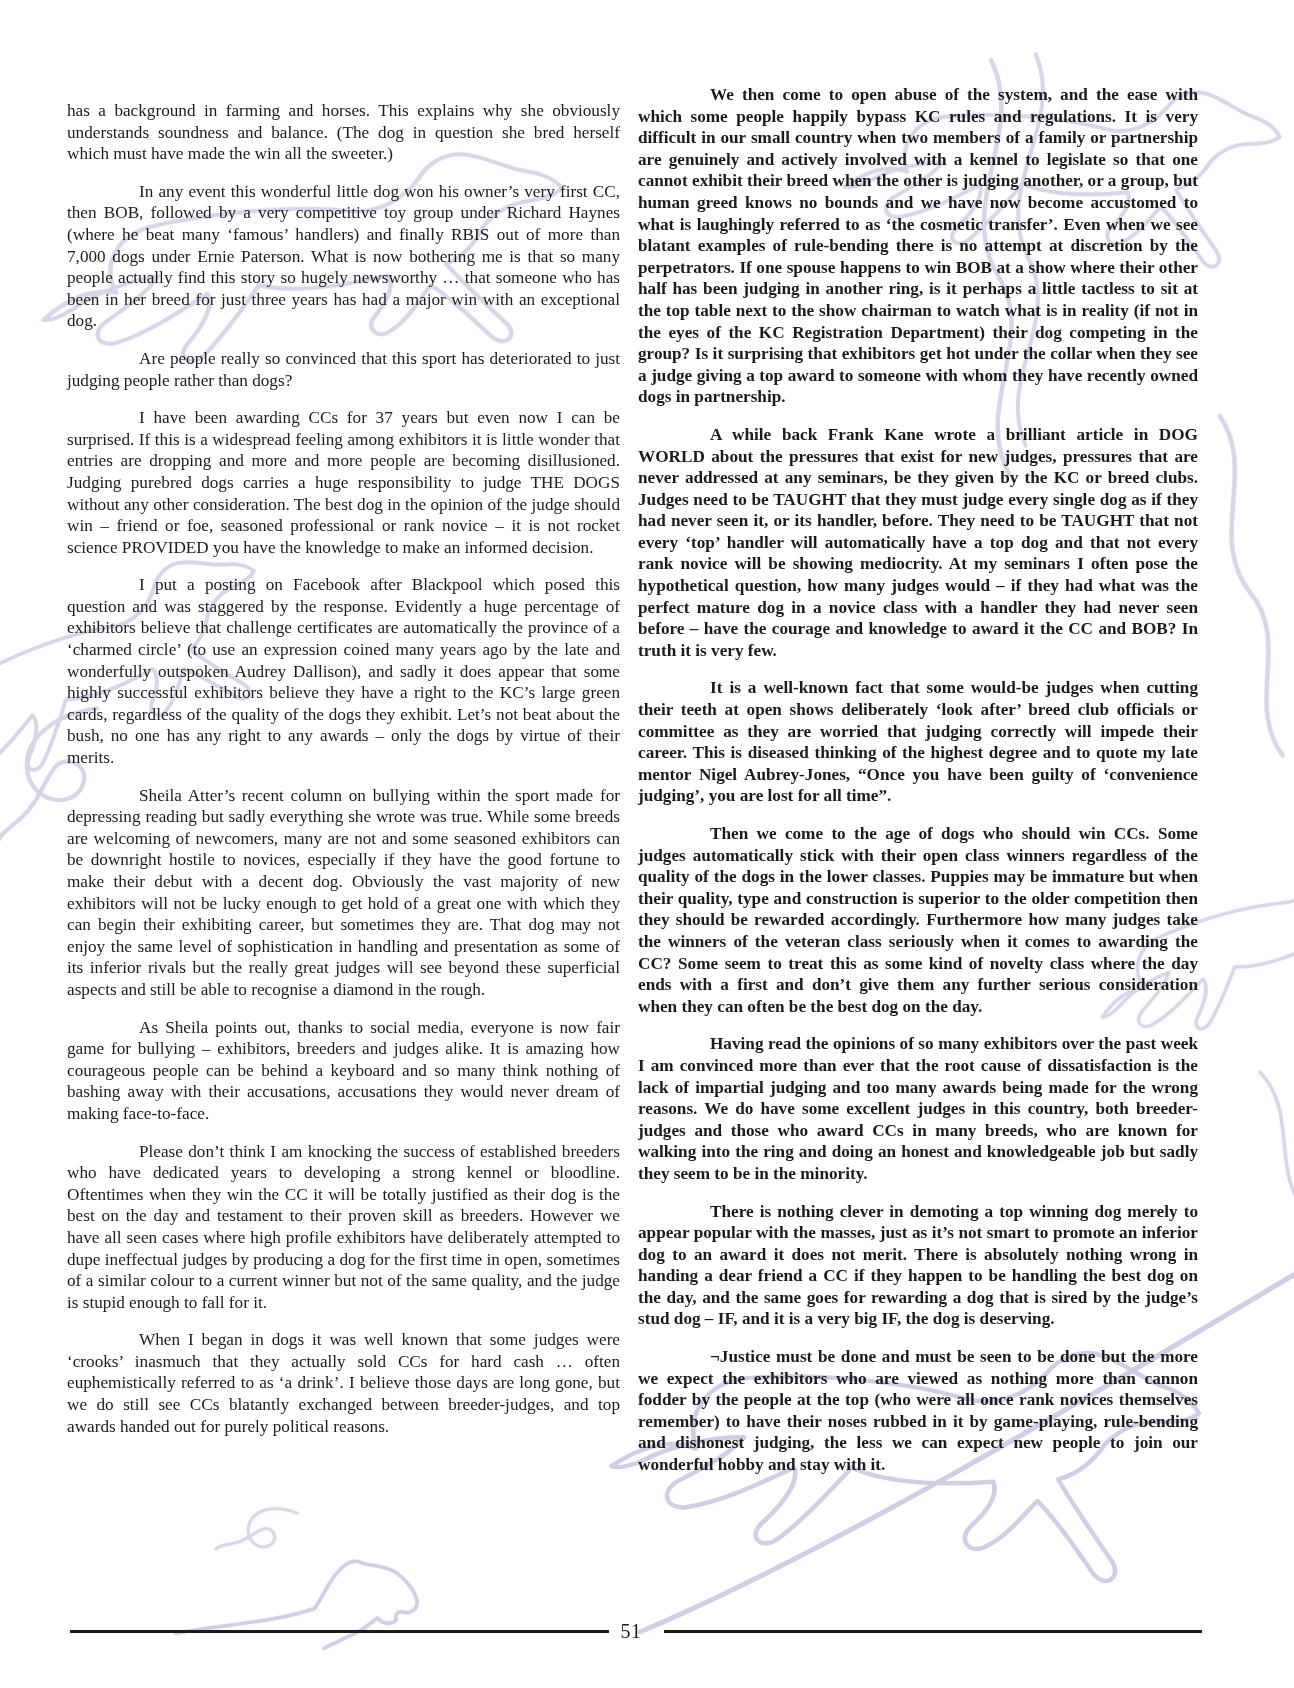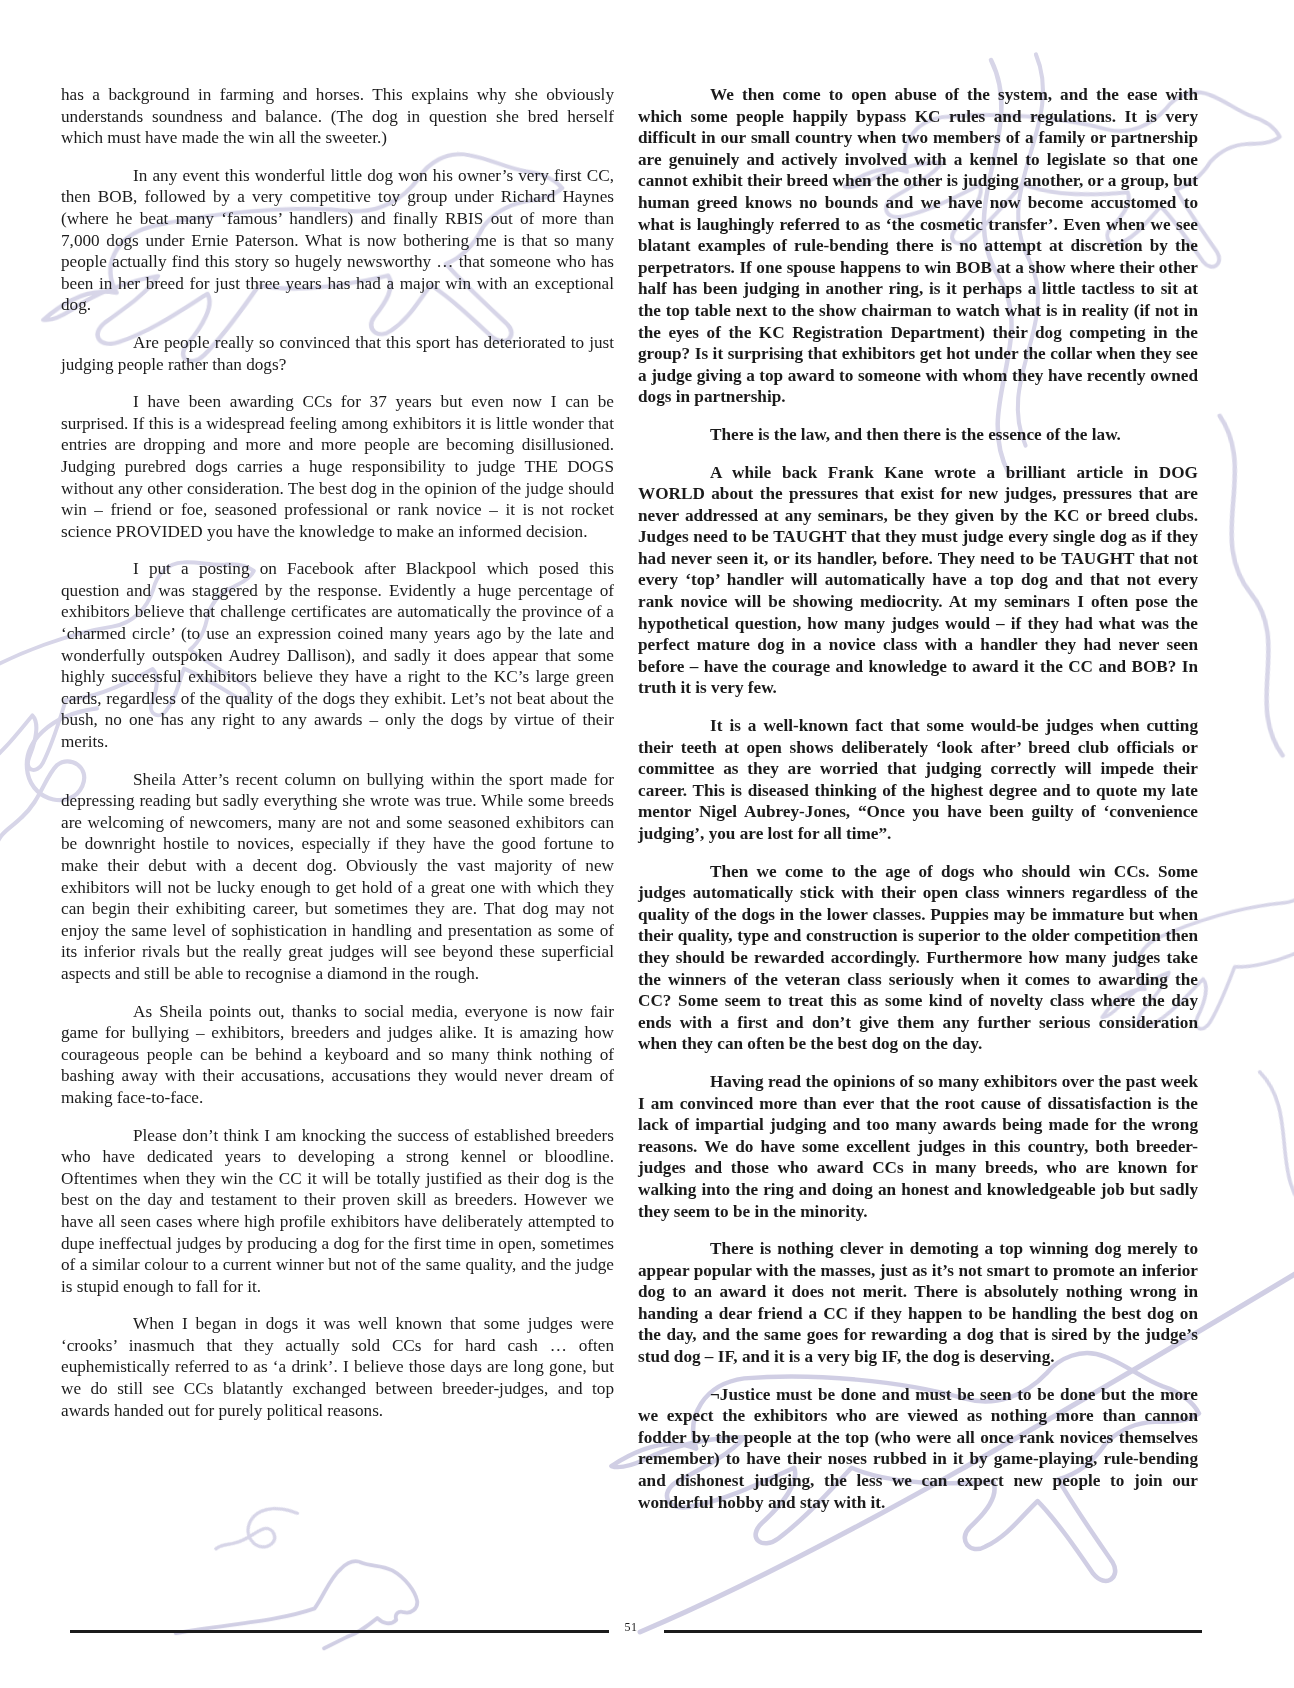--- a/index.html
+++ b/index.html
@@ -19,31 +19,31 @@
     margin:0 auto;
   }
   .wm-layer{position:absolute;left:0;top:0;width:1294px;height:1688px;z-index:0;}
   .wm{fill:none;stroke:var(--wm-color);stroke-linecap:round;stroke-linejoin:round;}
   .col{
     position:absolute;top:84px;z-index:1;
     font-size:17.2px;line-height:21.6px;
     text-align:justify;
     hyphens:none;
   }
-  .col-left{left:61px;width:553px;}
+  .col-left{left:67px;width:553px;margin-top:16px;}
   .col-right{left:638px;width:560px;font-weight:bold;}
   .col p{margin:0 0 16px 0;text-indent:72px;}
   .col p.no-indent{text-indent:0;}
   .footer{position:absolute;left:0;top:1608px;width:1294px;height:40px;z-index:1;}
   .footer-rule{position:absolute;height:2.5px;background:var(--rule-color);top:22px;}
   .footer-rule-left{left:70px;width:539px;}
   .footer-rule-right{left:664px;width:538px;}
   .page-number{
     position:absolute;left:609px;top:12px;width:44px;
-    text-align:center;font-size:12px;letter-spacing:.5px;
+    text-align:center;font-size:20px;letter-spacing:.5px;
   }
 </style>
 </head>
 <body>
 
 <div class="page">
 
   <svg class="wm-layer" viewBox="0 0 1294 1688" aria-hidden="true">
     <defs>
       <path id="wdog" d="M12,118 C28,104 44,98 58,102 C50,84 58,64 80,58 C118,50 168,48 204,54 C222,57 238,48 248,34 C254,24 266,16 280,20 C292,23 302,30 314,33 C324,35 332,40 336,46 C330,52 320,53 312,54 C300,56 292,62 286,70 C280,82 272,90 262,94 C272,108 286,124 298,138 C304,146 296,154 288,146 C276,132 264,118 252,108 C244,118 238,130 226,138 C218,144 210,136 216,128 C224,118 230,108 226,100 C196,106 166,108 146,102 C136,116 124,134 110,148 C102,156 92,150 100,140 C110,128 118,114 114,106 C98,116 78,130 58,136 C46,140 40,130 50,122 C64,112 78,102 84,92 C66,94 44,102 30,112 C22,117 16,119 12,118"></path>
@@ -77,21 +77,20 @@
     <p>I have been awarding CCs for 37 years but even now I can be surprised. If this is a widespread feeling among exhibitors it is little wonder that entries are dropping and more and more people are becoming disillusioned. Judging purebred dogs carries a huge responsibility to judge THE DOGS without any other consideration. The best dog in the opinion of the judge should win – friend or foe, seasoned professional or rank novice – it is not rocket science PROVIDED you have the knowledge to make an informed decision.</p>
     <p>I put a posting on Facebook after Blackpool which posed this question and was staggered by the response. Evidently a huge percentage of exhibitors believe that challenge certificates are automatically the province of a ‘charmed circle’ (to use an expression coined many years ago by the late and wonderfully outspoken Audrey Dallison), and sadly it does appear that some highly successful exhibitors believe they have a right to the KC’s large green cards, regardless of the quality of the dogs they exhibit. Let’s not beat about the bush, no one has any right to any awards – only the dogs by virtue of their merits.</p>
     <p>Sheila Atter’s recent column on bullying within the sport made for depressing reading but sadly everything she wrote was true. While some breeds are welcoming of newcomers, many are not and some seasoned exhibitors can be downright hostile to novices, especially if they have the good fortune to make their debut with a decent dog. Obviously the vast majority of new exhibitors will not be lucky enough to get hold of a great one with which they can begin their exhibiting career, but sometimes they are. That dog may not enjoy the same level of sophistication in handling and presentation as some of its inferior rivals but the really great judges will see beyond these superficial aspects and still be able to recognise a diamond in the rough.</p>
     <p>As Sheila points out, thanks to social media, everyone is now fair game for bullying – exhibitors, breeders and judges alike. It is amazing how courageous people can be behind a keyboard and so many think nothing of bashing away with their accusations, accusations they would never dream of making face-to-face.</p>
     <p>Please don’t think I am knocking the success of established breeders who have dedicated years to developing a strong kennel or bloodline. Oftentimes when they win the CC it will be totally justified as their dog is the best on the day and testament to their proven skill as breeders. However we have all seen cases where high profile exhibitors have deliberately attempted to dupe ineffectual judges by producing a dog for the first time in open, sometimes of a similar colour to a current winner but not of the same quality, and the judge is stupid enough to fall for it.</p>
     <p>When I began in dogs it was well known that some judges were ‘crooks’ inasmuch that they actually sold CCs for hard cash … often euphemistically referred to as ‘a drink’. I believe those days are long gone, but we do still see CCs blatantly exchanged between breeder-judges, and top awards handed out for purely political reasons.</p>
   </div>
 
   <div class="col col-right">
     <p>We then come to open abuse of the system, and the ease with which some people happily bypass KC rules and regulations. It is very difficult in our small country when two members of a family or partnership are genuinely and actively involved with a kennel to legislate so that one cannot exhibit their breed when the other is judging another, or a group, but human greed knows no bounds and we have now become accustomed to what is laughingly referred to as ‘the cosmetic transfer’. Even when we see blatant examples of rule-bending there is no attempt at discretion by the perpetrators. If one spouse happens to win BOB at a show where their other half has been judging in another ring, is it perhaps a little tactless to sit at the top table next to the show chairman to watch what is in reality (if not in the eyes of the KC Registration Department) their dog competing in the group? Is it surprising that exhibitors get hot under the collar when they see a judge giving a top award to someone with whom they have recently owned dogs in partnership.</p>
-    <p>There is the law, and then there is the essence of the law.</p>
     <p>A while back Frank Kane wrote a brilliant article in DOG WORLD about the pressures that exist for new judges, pressures that are never addressed at any seminars, be they given by the KC or breed clubs. Judges need to be TAUGHT that they must judge every single dog as if they had never seen it, or its handler, before. They need to be TAUGHT that not every ‘top’ handler will automatically have a top dog and that not every rank novice will be showing mediocrity. At my seminars I often pose the hypothetical question, how many judges would – if they had what was the perfect mature dog in a novice class with a handler they had never seen before – have the courage and knowledge to award it the CC and BOB? In truth it is very few.</p>
     <p>It is a well-known fact that some would-be judges when cutting their teeth at open shows deliberately ‘look after’ breed club officials or committee as they are worried that judging correctly will impede their career. This is diseased thinking of the highest degree and to quote my late mentor Nigel Aubrey-Jones, “Once you have been guilty of ‘convenience judging’, you are lost for all time”.</p>
     <p>Then we come to the age of dogs who should win CCs. Some judges automatically stick with their open class winners regardless of the quality of the dogs in the lower classes. Puppies may be immature but when their quality, type and construction is superior to the older competition then they should be rewarded accordingly. Furthermore how many judges take the winners of the veteran class seriously when it comes to awarding the CC? Some seem to treat this as some kind of novelty class where the day ends with a first and don’t give them any further serious consideration when they can often be the best dog on the day.</p>
     <p>Having read the opinions of so many exhibitors over the past week I am convinced more than ever that the root cause of dissatisfaction is the lack of impartial judging and too many awards being made for the wrong reasons. We do have some excellent judges in this country, both breeder-judges and those who award CCs in many breeds, who are known for walking into the ring and doing an honest and knowledgeable job but sadly they seem to be in the minority.</p>
     <p>There is nothing clever in demoting a top winning dog merely to appear popular with the masses, just as it’s not smart to promote an inferior dog to an award it does not merit. There is absolutely nothing wrong in handing a dear friend a CC if they happen to be handling the best dog on the day, and the same goes for rewarding a dog that is sired by the judge’s stud dog – IF, and it is a very big IF, the dog is deserving.</p>
     <p>¬Justice must be done and must be seen to be done but the more we expect the exhibitors who are viewed as nothing more than cannon fodder by the people at the top (who were all once rank novices themselves remember) to have their noses rubbed in it by game-playing, rule-bending and dishonest judging, the less we can expect new people to join our wonderful hobby and stay with it.</p>
   </div>
 
   <div class="footer">
     <div class="footer-rule footer-rule-left"></div>

